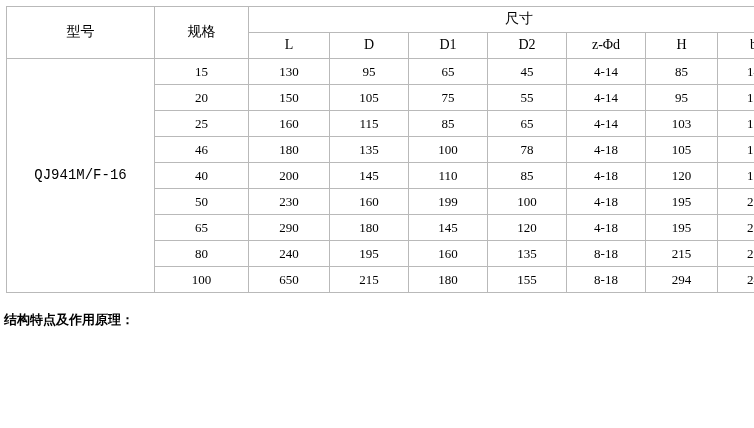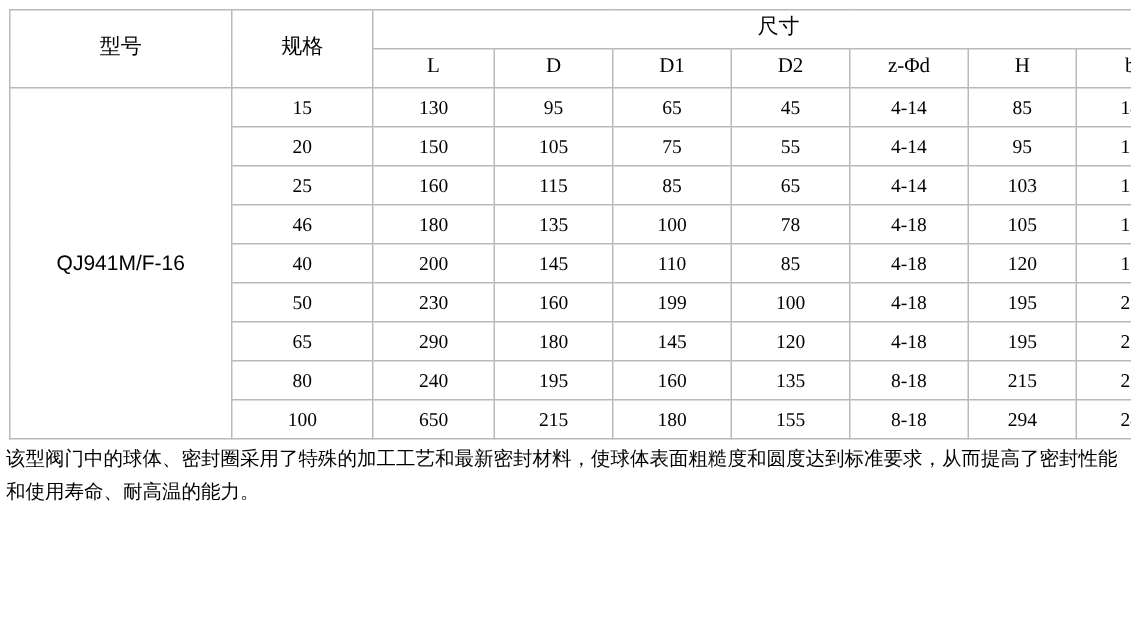--- a/index.html
+++ b/index.html
@@ -37,21 +37,21 @@
   }
   .col-model { width: 148px; }
   .col-size  { width: 94px; }
   .col-dim   { width: 81px; }
   .col-dim2  { width: 79px; }
   .col-dim3  { width: 72px; }
   .hdr-model { height: 50px; font-size: 14px; margin-top: 24px; }
   .hdr-size  { height: 50px; font-size: 14px; margin-top: 28px; }
   .hdr-dims  { height: 25px; font-size: 14px; }
   .cell-model {
-    font-family: Liberation Sans, sans-serif;
+    font-family: Liberation Mono, monospace;
     font-size: 14px;
   }
   .body-text {
     margin: 0 0 0 4px;
     font-family: "Liberation Sans", "DejaVu Sans", sans-serif;
     font-size: 13px;
     line-height: 22px;
   }
   .section-title {
     font-weight: bold;
@@ -186,15 +186,15 @@
         <td>215</td>
         <td>180</td>
         <td>155</td>
         <td>8-18</td>
         <td>294</td>
         <td>24</td>
       </tr>
     </tbody>
   </table>
 
-  <div class="body-text para">该型阀门中的球体、密封圈采用了特殊的加工工艺和最新密封材料，使球体表面粗糙度和圆度达到标准要求，从而提高了密封性能和使用寿命、耐高温的能力。</div>
+  <div class="body-text section-title">结构特点及作用原理：</div>
 
 </div>
 
 </body></html>

